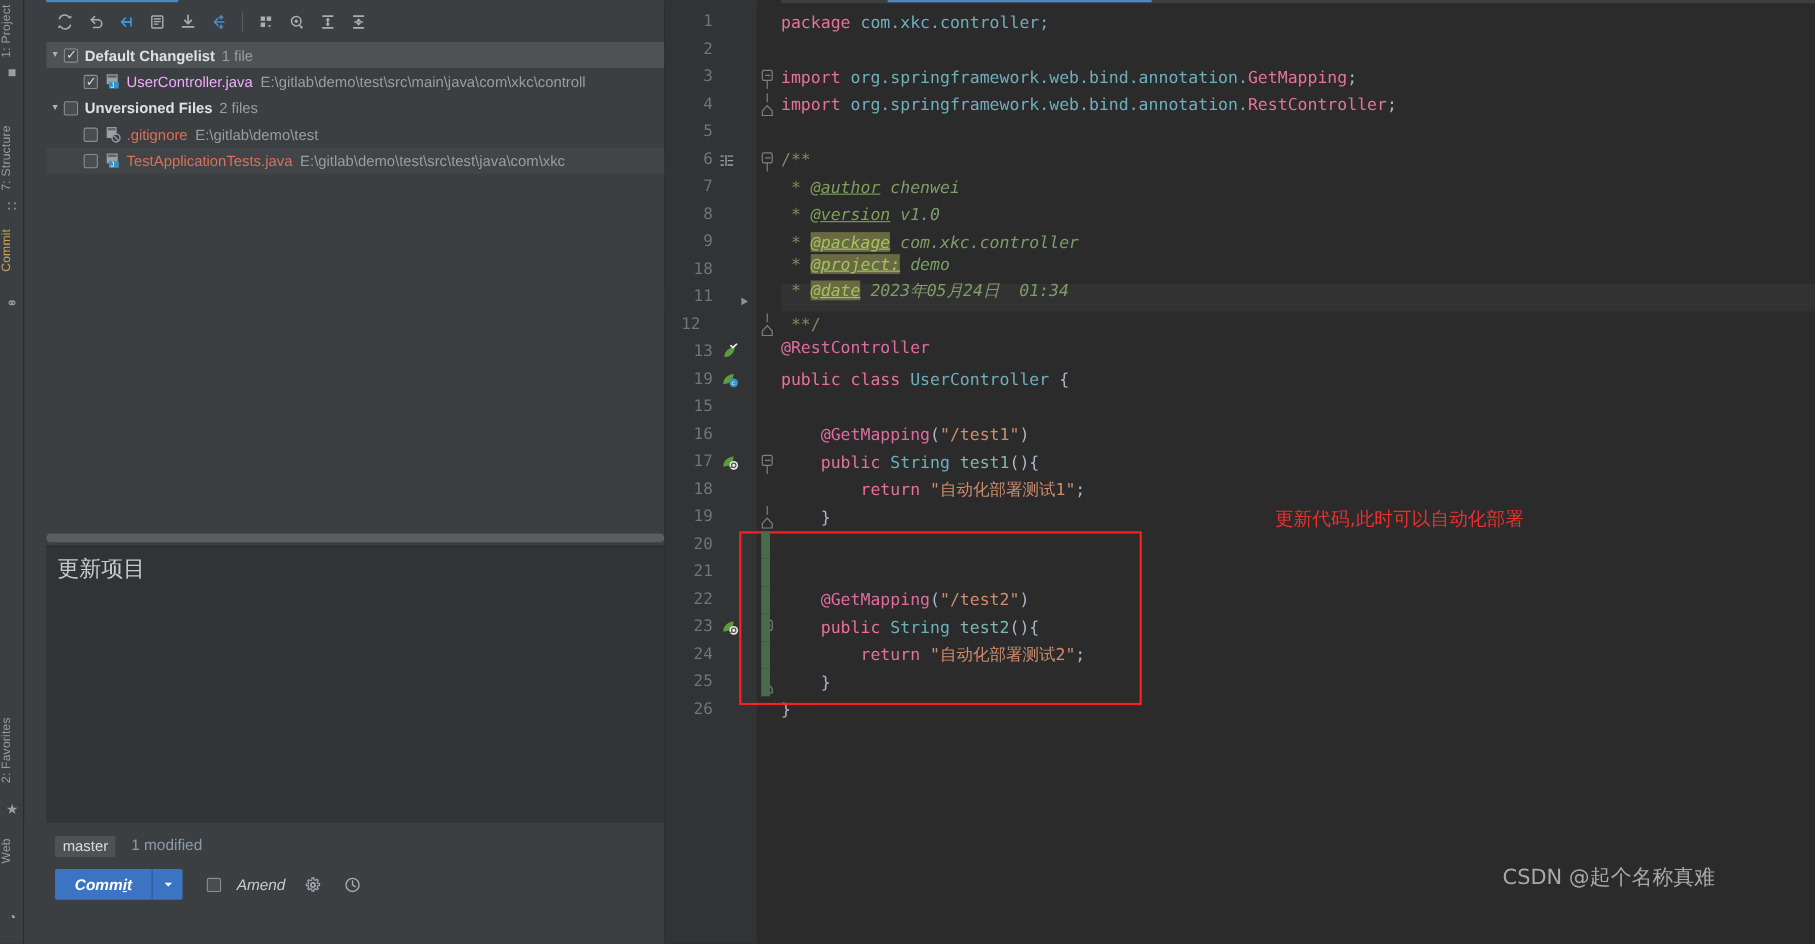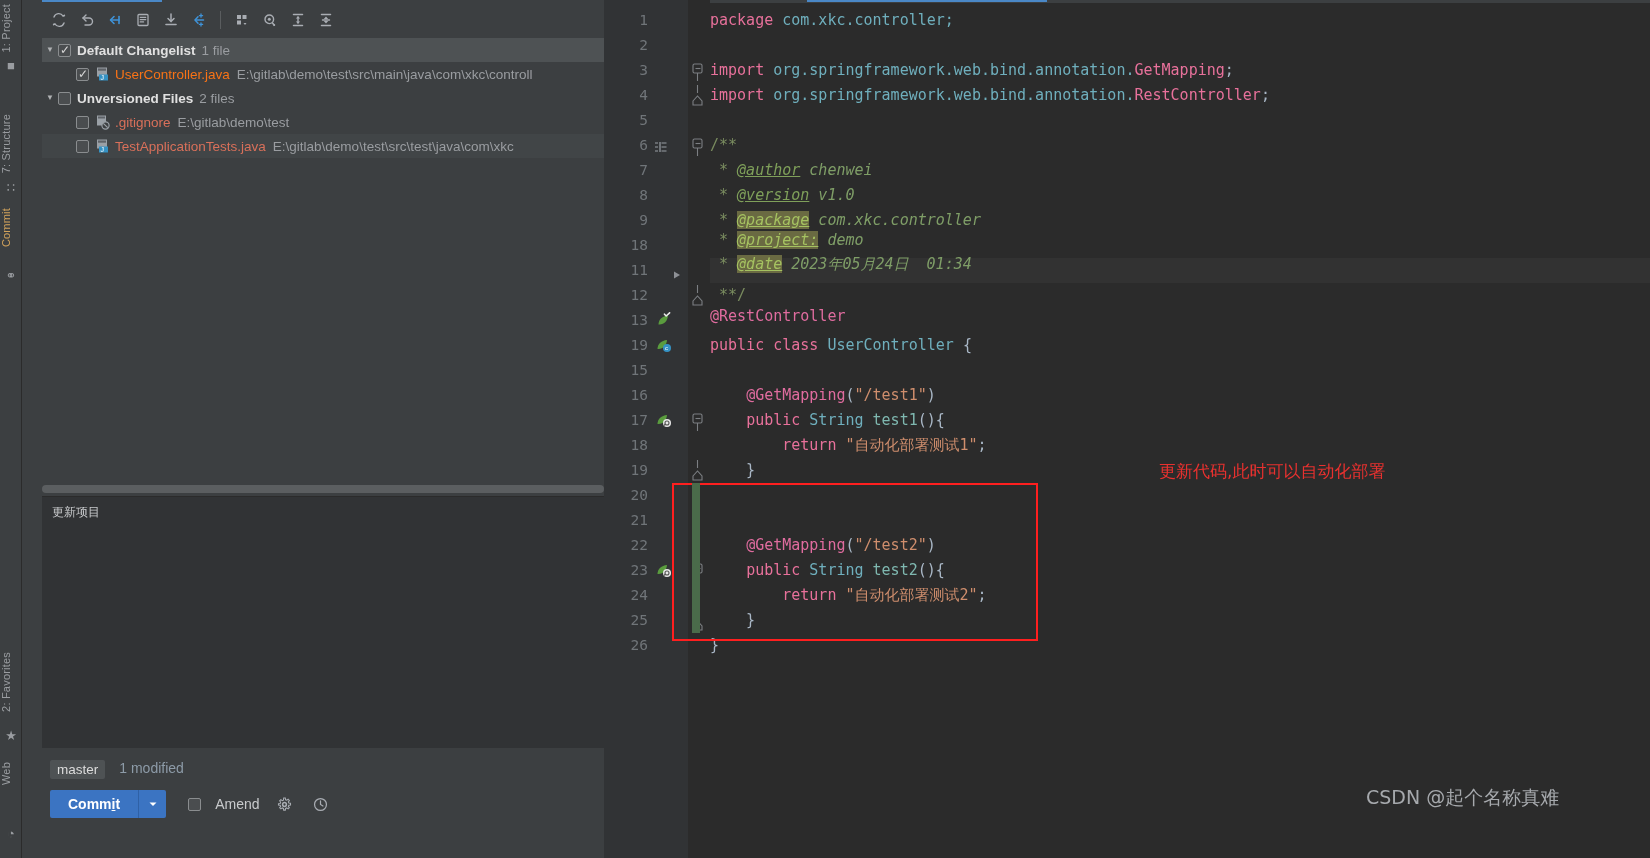--- a/index.html
+++ b/index.html
@@ -68,48 +68,48 @@
     border-radius: 2px; margin-right: 6px; position: relative; flex: 0 0 auto;
   }
   .cbx.checked::after {
     content: "\2713"; position: absolute; left: 1px; top: -3px;
     font-size: 12px; color: #d6d6d6; line-height: 16px;
   }
   .fileicon { width: 16px; height: 16px; margin-right: 4px; flex: 0 0 auto; }
   .grp-label { font-weight: bold; color: #e0e0e0; font-size: 13.5px; }
   .grp-count { color: #9a9da1; margin-left: 6px; font-weight: normal; }
   .fname { font-size: 13.5px; }
-  .fname.blue { color: #f97316; }
+  .fname.blue { color: #f0abfc; }
   .fname.red  { color: #d9705a; }
   .fpath { color: #9a9da1; margin-left: 7px; font-size: 13.5px; }
 
   .hscroll {
     position: absolute; left: 20px; top: 484px; width: 562px; height: 10px;
     background: #3c3f41;
   }
   .hscroll .thumb { position: absolute; left: 0; top: 1px; width: 562px; height: 8px; background: #5b5e60; border-radius: 4px; }
 
   .msgbox {
     position: absolute; left: 20px; top: 496px; width: 584px; height: 252px;
     background: #313335; border-top: 1px solid #2b2b2b;
   }
-  .msgbox .txt { padding: 7px 10px; font-size: 12px; color: #c8cacc; }
+  .msgbox .txt { padding: 7px 10px; font-size: 20px; color: #c8cacc; }
 
   .bottombar {
     position: absolute; left: 22px; top: 748px; width: 582px; height: 110px;
     background: #3c3f41;
   }
   .branchrow { position: absolute; left: 28px; top: 12px; display: flex; }
   .branchchip {
     background: #4e5254; color: #dcdcdc; font-size: 13.5px;
     padding: 2px 7px; border-radius: 2px;
   }
   .modtext { color: #8d9ba8; font-size: 14px; margin-left: 14px; }
 
-  .commitrow { position: absolute; left: 28px; top: 42px; display: flex; align-items: center; }
+  .commitrow { position: absolute; left: 28px; top: 42px; display: flex; align-items: center; font-style: italic; }
   .commitbtn {
     height: 28px; background: #3b74c2; color: #ffffff; font-size: 14px; font-weight: bold;
     display: flex; align-items: center; padding: 0 18px; border-radius: 2px 0 0 2px;
   }
   .commitbtn u { text-decoration: underline; }
   .commitdrop {
     height: 28px; width: 28px; background: #3b74c2; border-left: 1px solid #2f61a6;
     display: flex; align-items: center; justify-content: center; border-radius: 0 2px 2px 0;
   }
   .amendwrap { display: flex; align-items: center; margin-left: 22px; }
@@ -393,21 +393,21 @@
             <path d="M7.5 2h5M7.5 6h5M7.5 10h5" stroke="#9aa0a6" stroke-width="1.2"></path>
           </svg></div>
         <div class="gutterline" style="top: 158px;">7</div>
         <div class="gutterline" style="top: 183px;">8</div>
         <div class="gutterline" style="top: 208px;">9</div>
         <div class="gutterline" style="top: 233px;">18</div>
         <div class="gutterline" style="top: 258px;">11</div>
         <div style="position: absolute; left: 68px; top: 266px;"><svg viewBox="0 0 10 10" width="10" height="10">
             <path d="M2 1.5l6 3.5-6 3.5z" fill="#8d9095"></path>
           </svg></div>
-        <div class="gutterline" style="top: 283px;">12</div>
+        <div class="gutterline" style="top: 283px; text-align: center;">12</div>
         <div class="gutterline" style="top: 308px;">13</div>
         <div class="gicon" style="top: 312px;"><svg viewBox="0 0 16 16">
             <path d="M2.5 12.5c0-5 4-8.5 9.5-9-.5 5.5-4 9.5-9.5 9z" fill="#5a9c3e"></path>
             <path d="M8.5 2.2l1.7 1.8 3.4-3.2" stroke="#e8e8e8" stroke-width="1.6" fill="none" stroke-linecap="round" stroke-linejoin="round"></path>
           </svg></div>
         <div class="gutterline" style="top: 333px;">19</div>
         <div class="gicon" style="top: 337px;"><svg viewBox="0 0 16 16">
             <path d="M1.5 12c0-5 4-8.5 9.5-9-.5 5.5-4 9.5-9.5 9z" fill="#5a9c3e"></path>
             <circle cx="11" cy="11" r="4" fill="#3592c4"></circle>
             <text x="8.9" y="13.3" font-size="6" fill="#fff" font-family="sans-serif">c</text>

